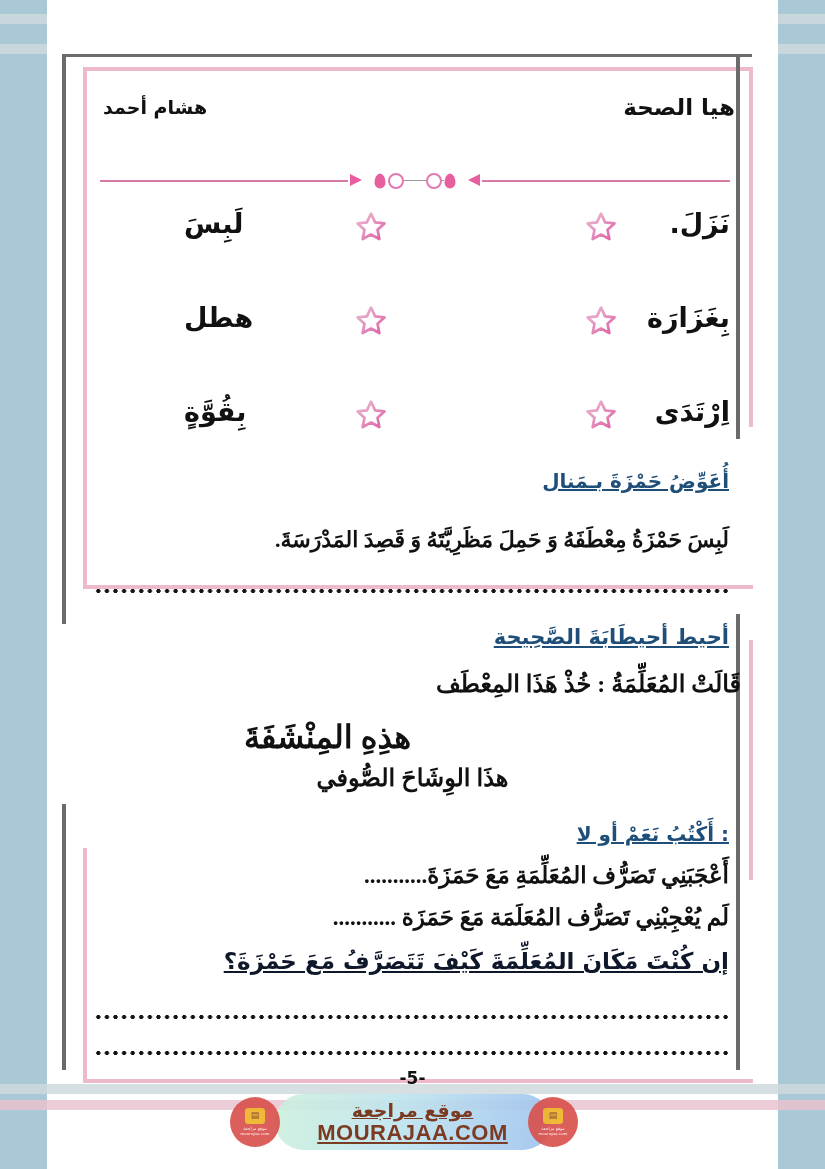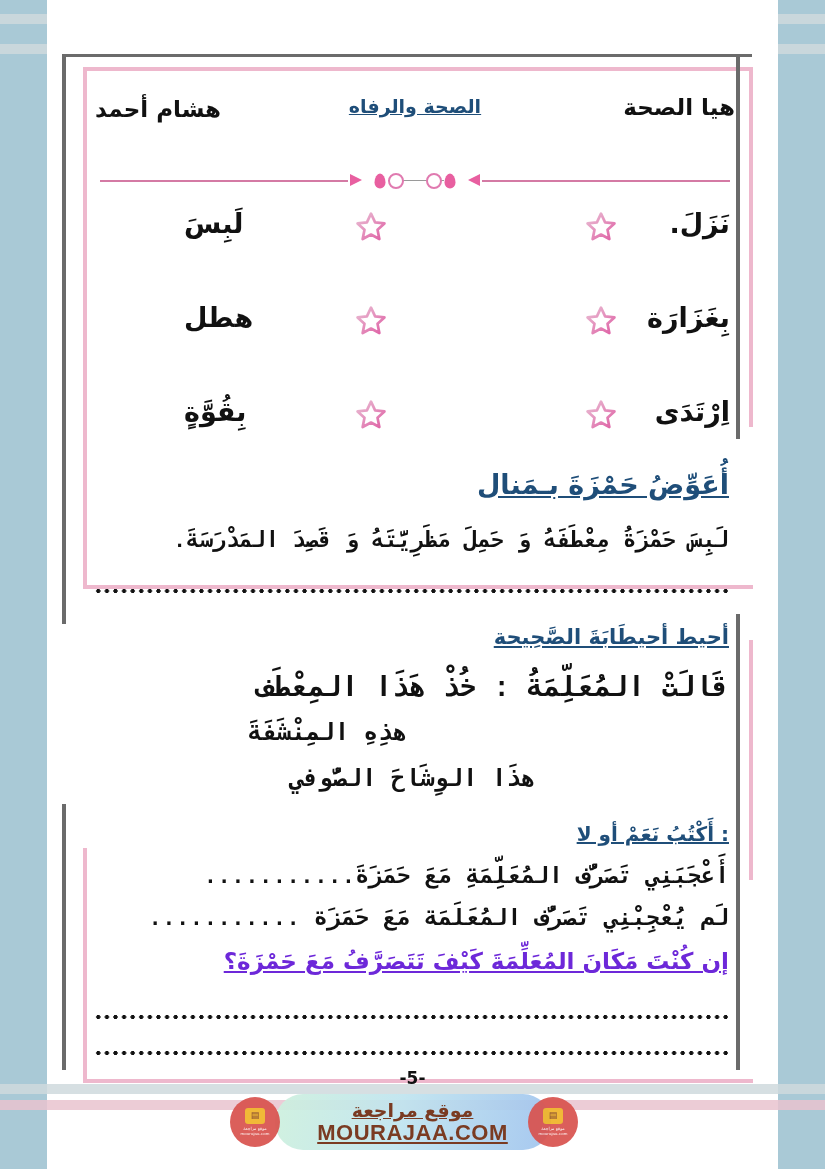--- a/index.html
+++ b/index.html
@@ -69,23 +69,23 @@
   
   .hdr{
     position:absolute;left:95px;top:92px;width:640px;height:70px;
   }
   .hdr-right{
     position:absolute;right:0;top:2px;
     font-family:"DejaVu Sans",sans-serif;
     font-size:23px;font-weight:bold;color:#111;
   }
   .hdr-left{
-    position:absolute;left:0;top:4px;
-    font-family:"DejaVu Sans",sans-serif;
-    font-size:23px;font-weight:bold;color:#111;
+    position:absolute;left:8px;top:4px;
+    font-family:"DejaVu Sans",sans-serif;
+    font-size:19px;font-weight:bold;color:#111;
   }
   .hdr-mid{
     position:absolute;left:50%;transform:translateX(-50%);top:0;
     text-align:center;color:#1f4e79;
     font-family:"DejaVu Sans",sans-serif;
     font-size:19px;font-weight:bold;line-height:1.5;
   }
   .hdr-mid span{display:block;text-decoration:underline;white-space:nowrap;}
 
   
@@ -134,24 +134,24 @@
   .star.s-left{right:342px;}
 
   
   .sec-title{
     position:absolute;color:#1f4e79;font-weight:bold;
     font-family:"DejaVu Sans",sans-serif;
     text-decoration:underline;white-space:nowrap;
   }
   .body-line{
     position:absolute;color:#111;font-weight:bold;
-    font-family:Liberation Mono, monospace;white-space:nowrap;
+    font-family:Liberation Serif, serif;white-space:nowrap;
   }
   .blue-line{
-    position:absolute;color:#6d28d9;font-weight:bold;
+    position:absolute;color:#0f172a;font-weight:bold;
     font-family:"DejaVu Sans",sans-serif;text-decoration:underline;white-space:nowrap;
   }
 
   
   .dots{
     position:absolute;height:6px;
     background-image:radial-gradient(circle,#111 1.9px,transparent 2.2px);
     background-size:8.6px 6px;background-repeat:repeat-x;
     background-position:0 center;
   }
@@ -199,21 +199,20 @@
 
 <div class="gray-seg" style="left:62px;top:54px;width:690px;height:3px"></div>
 <div class="gray-seg" style="left:62px;top:54px;width:3.5px;height:570px"></div>
 <div class="gray-seg" style="left:736px;top:54px;width:3.5px;height:385px"></div>
 <div class="gray-seg" style="left:62px;top:804px;width:3.5px;height:266px"></div>
 <div class="gray-seg" style="left:736px;top:614px;width:3.5px;height:456px"></div>
 
 <div class="hdr">
   <div class="hdr-right">هيا الصحة</div>
   <div class="hdr-mid">
-    <span>الصحة والرفاه</span>
   </div>
   <div class="hdr-left">هشام أحمد</div>
 </div>
 
 <div class="divider">
   <div class="rule r1"></div>
   <div class="rule r2"></div>
   <div class="rule mid"></div>
   <div class="arrowhead" style="right:250px;border-right:12px solid #e85fa0"></div>
   <div class="arrowhead" style="left:250px;border-left:12px solid #e85fa0"></div>
@@ -279,28 +278,28 @@
     <div class="star s-left">
       <svg viewBox="0 0 24 24" width="34" height="34">
         <path d="M12 2.6l2.9 6.1 6.6.8-4.9 4.5 1.3 6.5L12 17.3 6.1 20.5l1.3-6.5L2.5 9.5l6.6-.8z" fill="none" stroke="url(#sg1)" stroke-width="1.9" stroke-linejoin="round"></path>
         </svg>
     </div>
     <div class="s-word left">بِقُوَّةٍ</div>
   </div>
 
 </div>
 
-<div class="sec-title" style="right:96px;top:469px;font-size:27px">أُعَوِّضُ حَمْزَةَ بـمَنال</div>
+<div class="sec-title" style="right:96px;top:469px;font-size:20px">أُعَوِّضُ حَمْزَةَ بـمَنال</div>
 <div class="body-line" style="right:96px;top:527px;font-size:22px">لَبِسَ حَمْزَةُ مِعْطَفَهُ وَ حَمِلَ مَظَرِيَّتَهُ وَ قَصِدَ المَدْرَسَةَ.</div>
 
 <div class="dots" style="left:94px;top:588px;width:636px"></div>
 
 <div class="sec-title" style="right:96px;top:625px;font-size:21px">أحيط أحيطَابَةَ الصَّحِيحة</div>
-<div class="body-line" style="right:96px;top:670px;font-size:28px">قَالَتْ المُعَلِّمَةُ : خُذْ هَذَا المِعْطَف</div>
-<div class="body-line" style="left:0;width:655px;text-align:center;top:718px;font-size:24px">هذِهِ المِنْشَفَةَ</div>
+<div class="body-line" style="right:84px;top:670px;font-size:24px">قَالَتْ المُعَلِّمَةُ : خُذْ هَذَا المِعْطَف</div>
+<div class="body-line" style="left:0;width:655px;text-align:center;top:718px;font-size:32px">هذِهِ المِنْشَفَةَ</div>
 <div class="body-line" style="left:0;width:825px;text-align:center;top:764px;font-size:24px">هذَا الوِشَاحَ الصُّوفي</div>
 
 <div class="sec-title" style="right:96px;top:822px;font-size:20px">: أَكْتُبُ نَعَمْ أو لا</div>
 <div class="body-line" style="right:96px;top:862px;font-size:23px">أَعْجَبَنِي تَصَرُّف المُعَلِّمَةِ مَعَ حَمَزَةَ...........</div>
 <div class="body-line" style="right:96px;top:904px;font-size:23px">لَم يُعْجِبْنِي تَصَرُّف المُعَلَمَة مَعَ حَمَزَة ...........</div>
 <div class="blue-line" style="right:96px;top:948px;font-size:23px">إن كُنْتَ مَكَانَ المُعَلِّمَةَ كَيْفَ تَتَصَرَّفُ مَعَ حَمْزَةَ؟</div>
 
 <div class="dots" style="left:94px;top:1014px;width:636px"></div>
 <div class="dots" style="left:94px;top:1050px;width:636px"></div>
 

